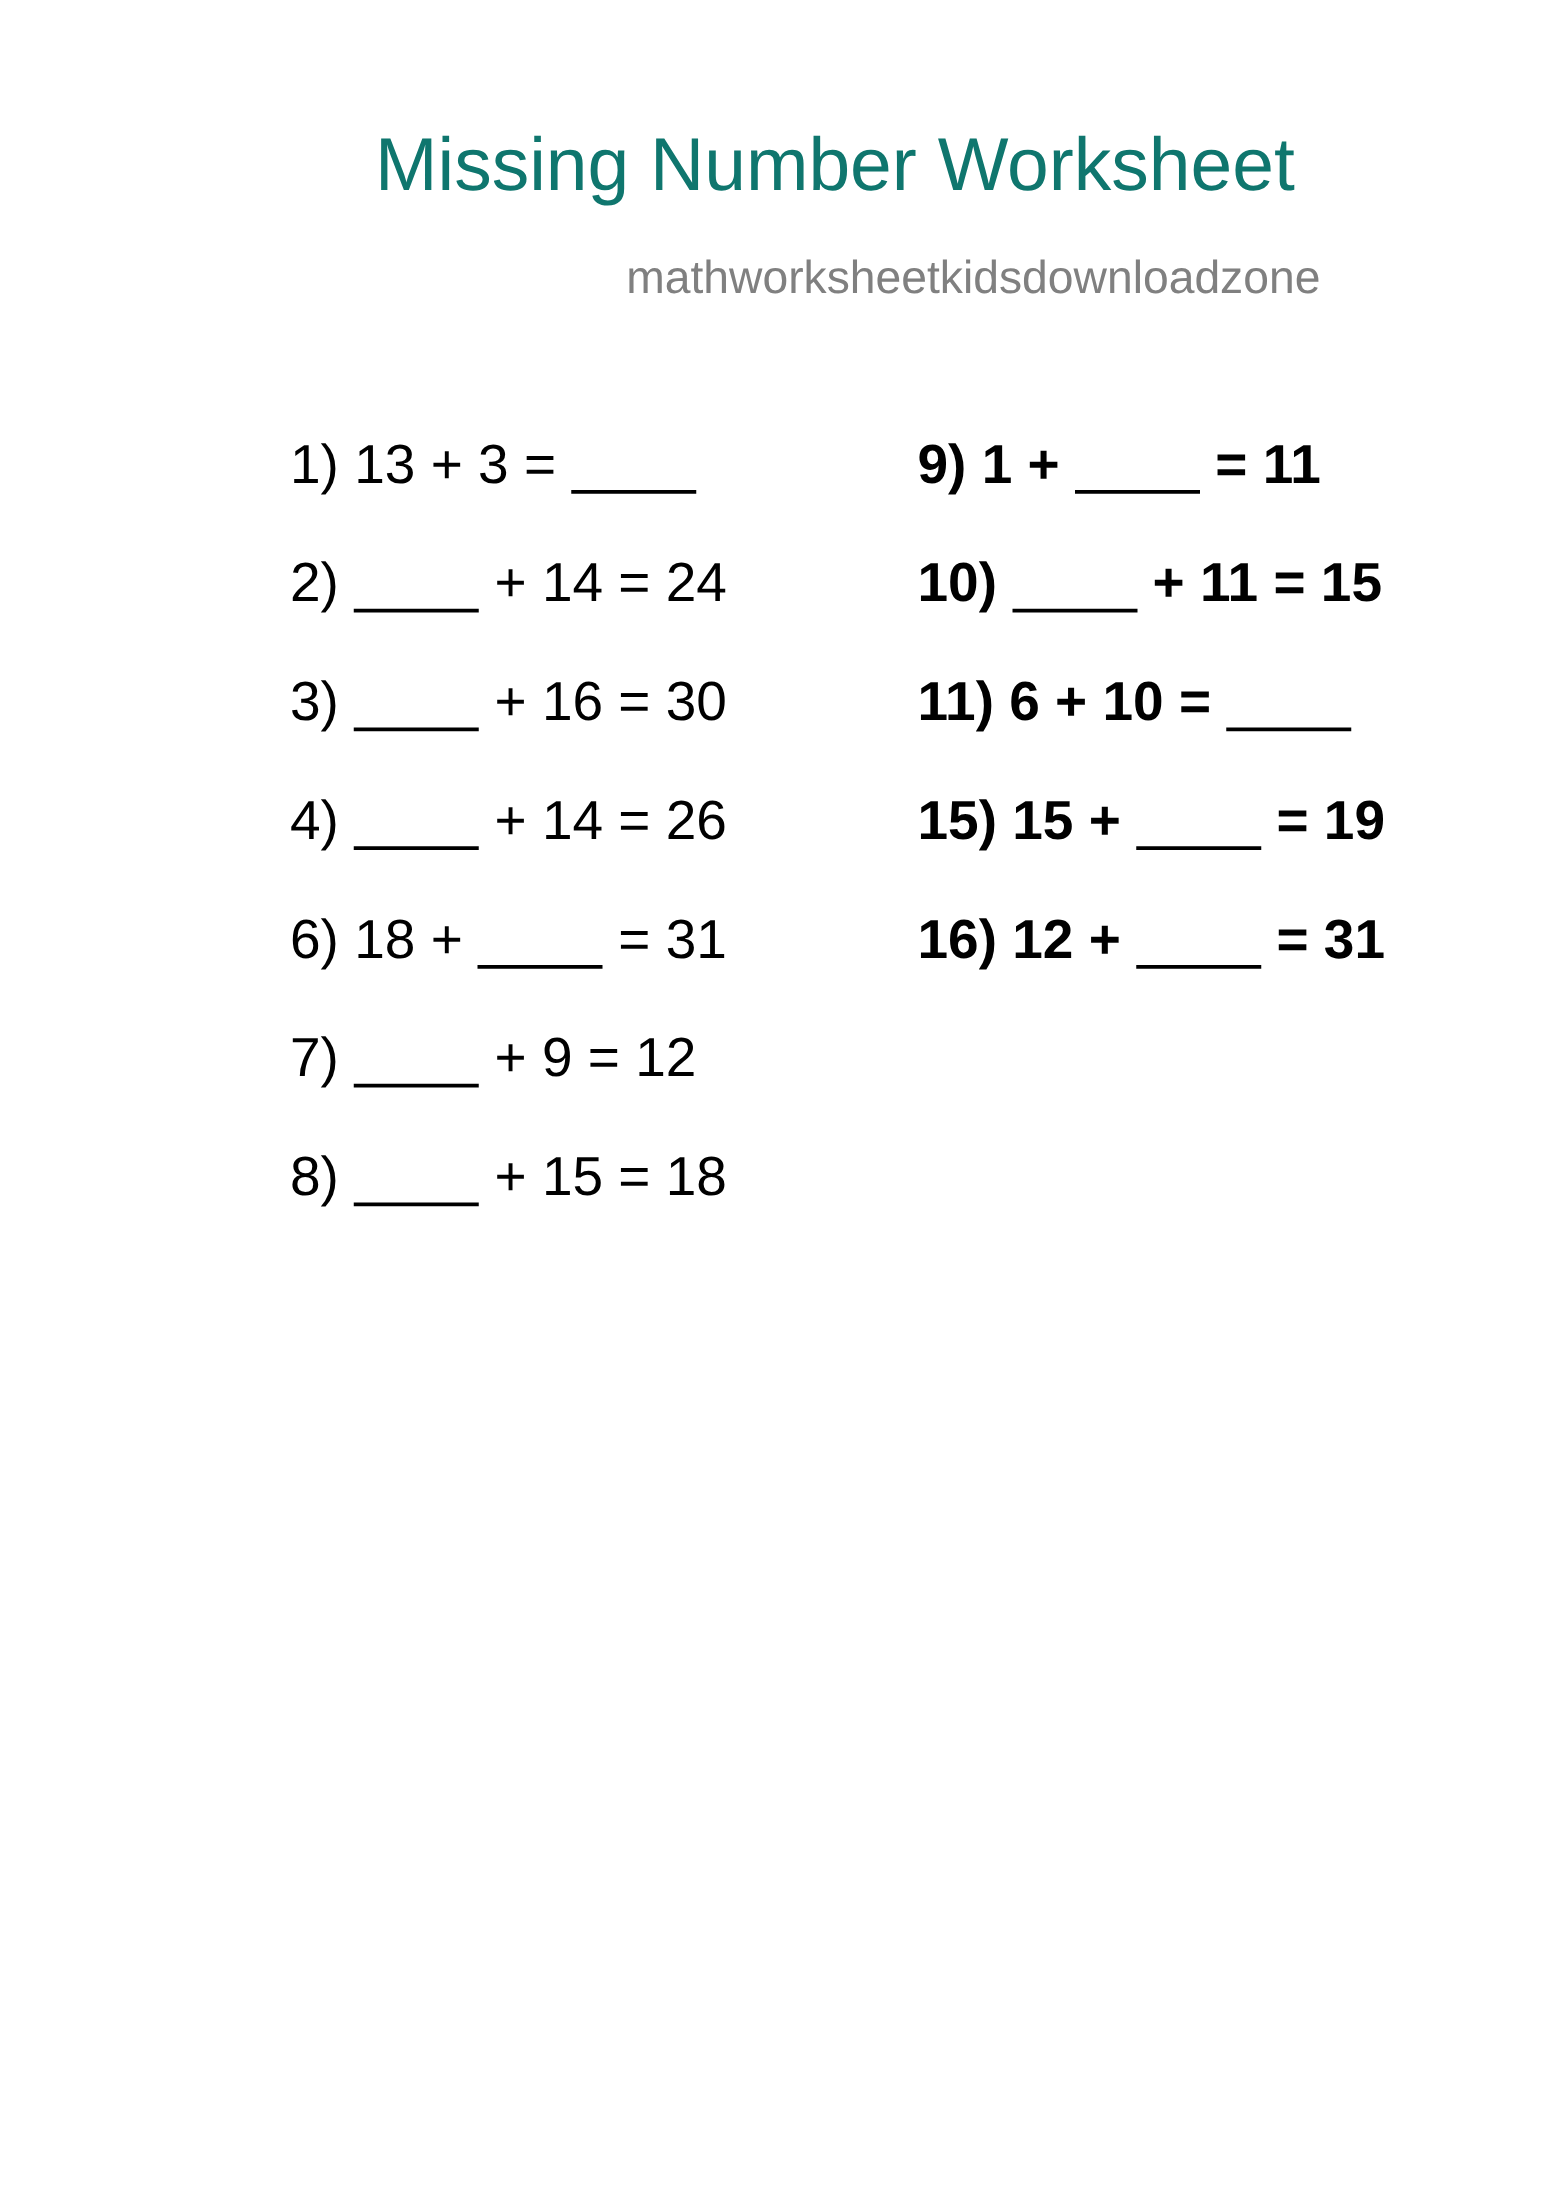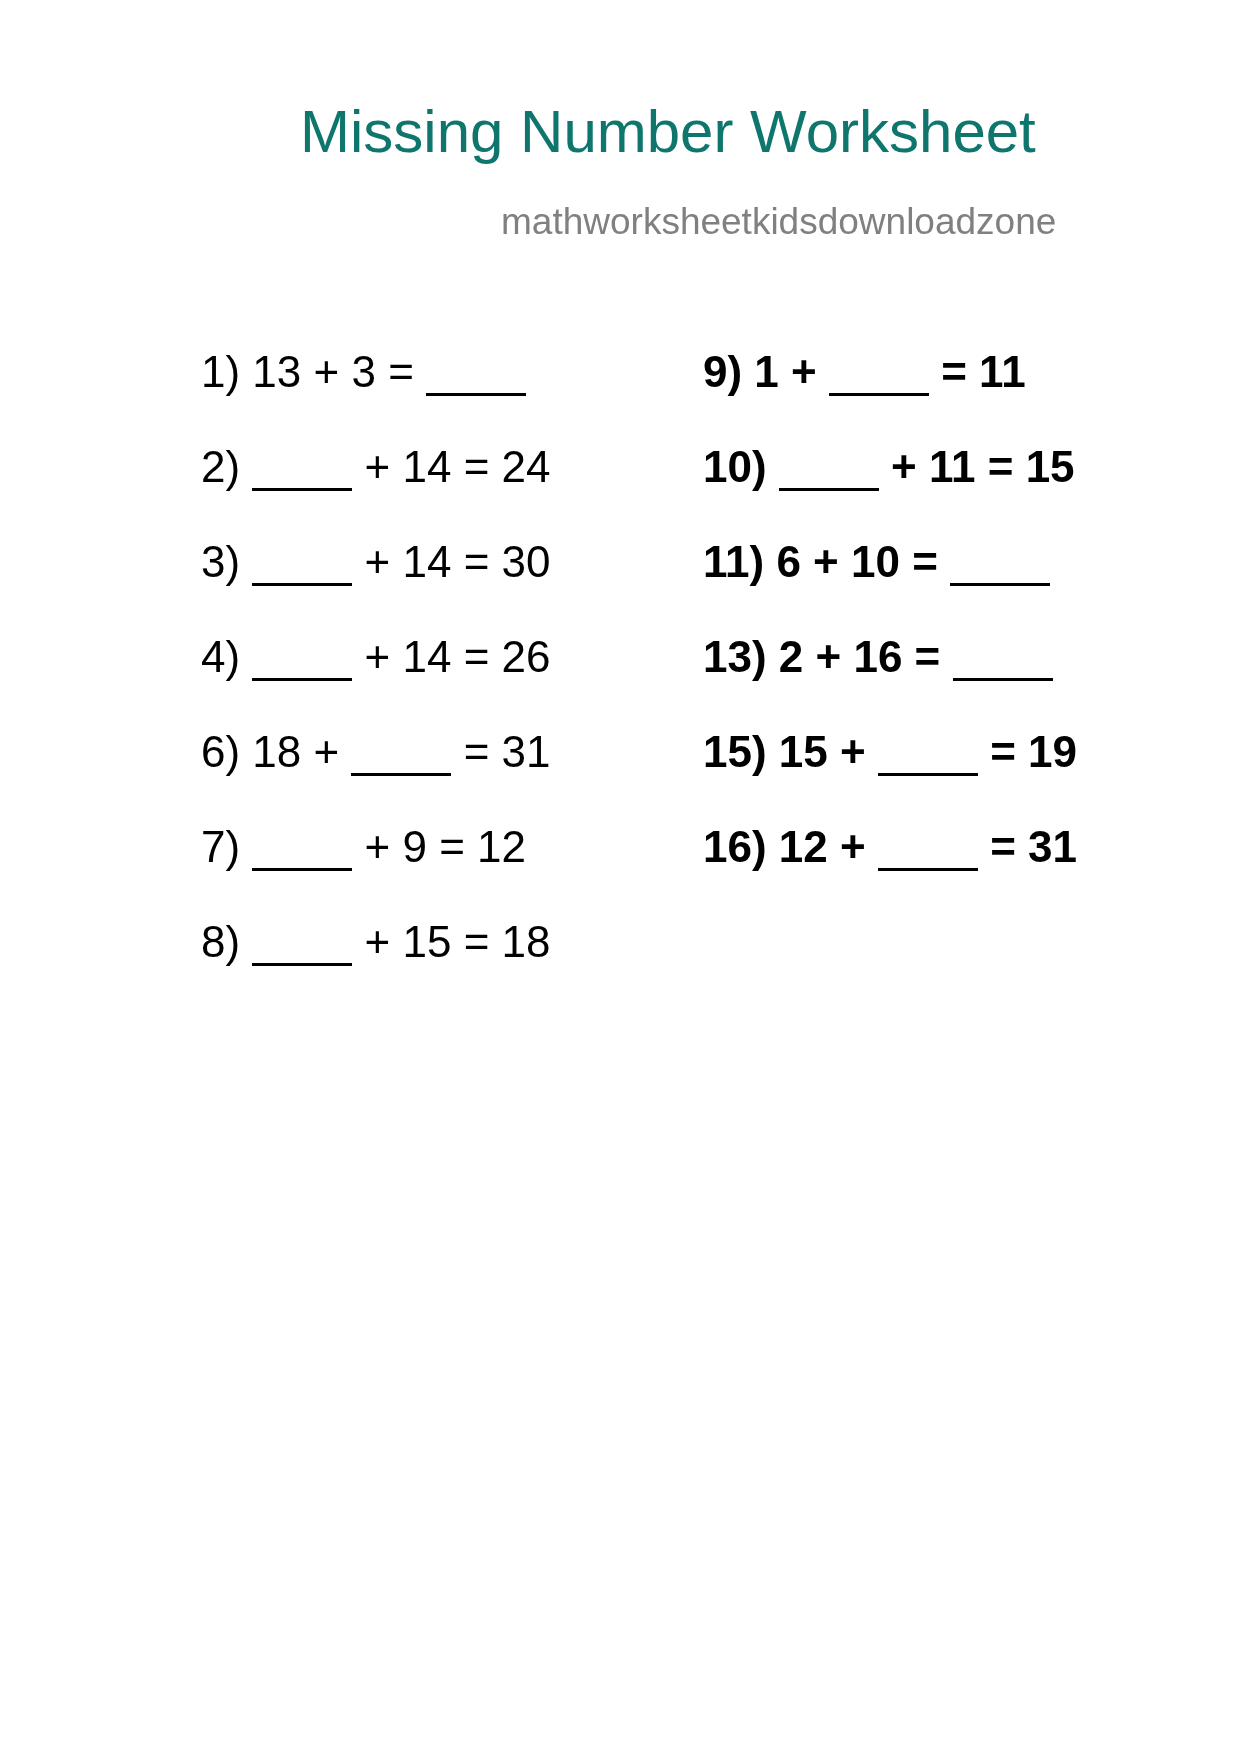--- a/index.html
+++ b/index.html
@@ -29,20 +29,21 @@
       left: 501px;
       top: 199px;
       font-size: 37px;
       line-height: 46px;
       white-space: nowrap;
       color: #808080;
     }
     .column {
       position: absolute;
       top: 344px;
+      margin-left: 31px;
     }
     .column.left { left: 201px; }
     .column.right { left: 703px; font-weight: bold; }
     .problem {
       height: 95px;
       font-size: 44px;
       line-height: 56px;
       white-space: nowrap;
       color: #000000;
     }
@@ -58,27 +59,26 @@
   </style>
 </head>
 <body>
 
 <div class="title">Missing Number Worksheet</div>
 <div class="subtitle">mathworksheetkidsdownloadzone</div>
 
 <div class="column left">
   <div class="problem"><span>1)</span><span> 13 + 3 = </span><span class="blank"></span><span></span></div>
   <div class="problem"><span>2)</span><span> </span><span class="blank"></span><span> + 14 = 24</span></div>
-  <div class="problem"><span>3)</span><span> </span><span class="blank"></span><span> + 14 = 30</span></div>
+  <div class="problem"><span>3)</span><span> </span><span class="blank"></span><span> + 16 = 30</span></div>
   <div class="problem"><span>4)</span><span> </span><span class="blank"></span><span> + 14 = 26</span></div>
   <div class="problem"><span>6)</span><span> 18 + </span><span class="blank"></span><span> = 31</span></div>
   <div class="problem"><span>7)</span><span> </span><span class="blank"></span><span> + 9 = 12</span></div>
   <div class="problem"><span>8)</span><span> </span><span class="blank"></span><span> + 15 = 18</span></div>
 </div>
 
 <div class="column right">
   <div class="problem"><span>9)</span><span> 1 + </span><span class="blank"></span><span> = 11</span></div>
   <div class="problem"><span>10)</span><span> </span><span class="blank"></span><span> + 11 = 15</span></div>
   <div class="problem"><span>11)</span><span> 6 + 10 = </span><span class="blank"></span><span></span></div>
-  <div class="problem"><span>13)</span><span> 2 + 16 = </span><span class="blank"></span><span></span></div>
   <div class="problem"><span>15)</span><span> 15 + </span><span class="blank"></span><span> = 19</span></div>
   <div class="problem"><span>16)</span><span> 12 + </span><span class="blank"></span><span> = 31</span></div>
 </div>
 
 </body></html>

